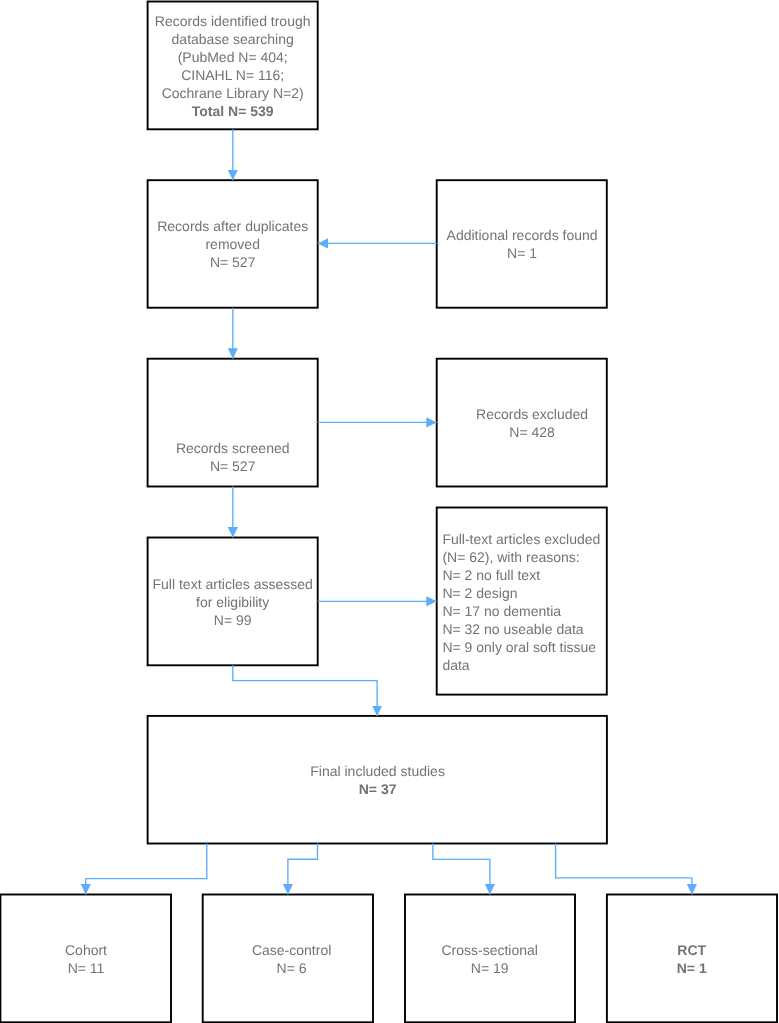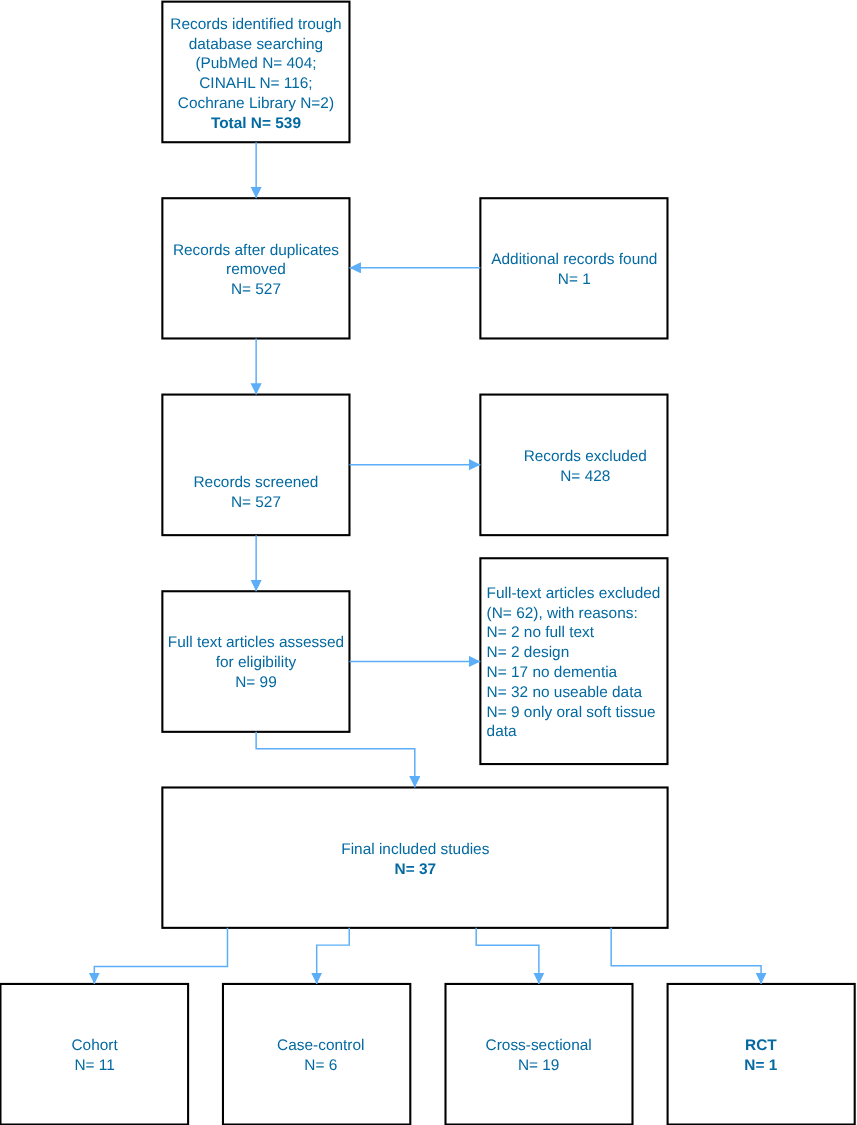--- a/index.html
+++ b/index.html
@@ -10,21 +10,21 @@
            font-family:"Liberation Sans",sans-serif;
            -webkit-font-smoothing:antialiased;text-rendering:geometricPrecision;}
 
   svg.layer{position:absolute;left:0;top:0;width:779px;height:1023px;overflow:visible;}
 
   
   .box{position:absolute;box-sizing:border-box;background:transparent;border:0;}
 
   .btext{position:absolute;left:0;right:0;top:0;bottom:0;
          display:flex;flex-direction:column;justify-content:center;
-         font-size:14px;line-height:18px;color:#0369a1;text-align:center;
+         font-size:14px;line-height:18px;color:#737373;text-align:center;
          will-change:opacity;}
   .btext>div{position:relative;top:0.7px;}
   .lt{text-align:left;}
   .bold{font-weight:bold;}
 </style>
 </head>
 <body>
 
 <div id="diagram">
 
@@ -85,21 +85,21 @@
     </div>
   </div>
 
   <div class="box" style="left:436.2px;top:179.3px;width:171.8px;height:129.1px;">
     <div class="btext" style="transform:translateY(-0.6px);">
       <div>Additional records found</div>
       <div>N= 1</div>
     </div>
   </div>
 
-  <div class="box" style="left:147.2px;top:367px;width:171.0px;height:160px;">
+  <div class="box" style="left:147.2px;top:377px;width:171.0px;height:160px;">
     <div class="btext" style="transform:translateY(-1px);">
       <div>Records screened</div>
       <div>N= 527</div>
     </div>
   </div>
 
   <div class="box" style="left:436.2px;top:358.3px;width:171.8px;height:129.1px;">
     <div class="btext" style="transform:translateY(-0.95px);padding-left:20px;">
       <div>Records excluded</div>
       <div>N= 428</div>

